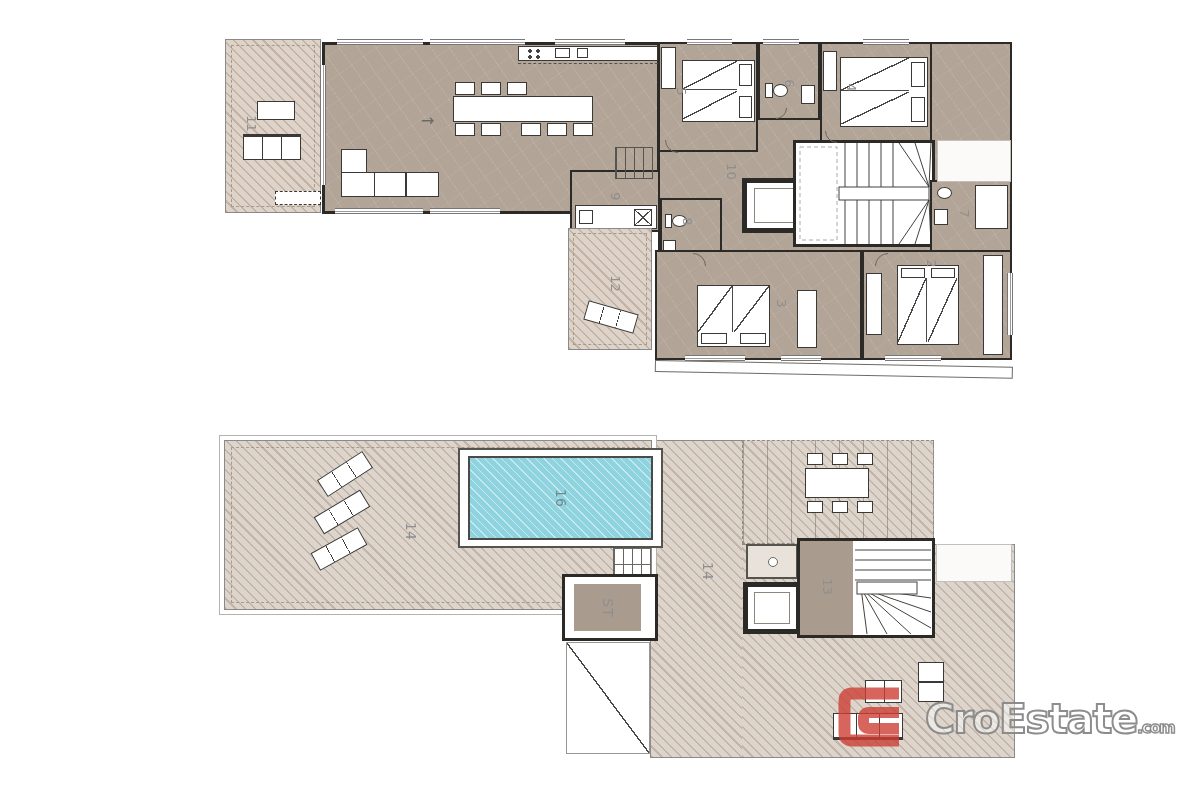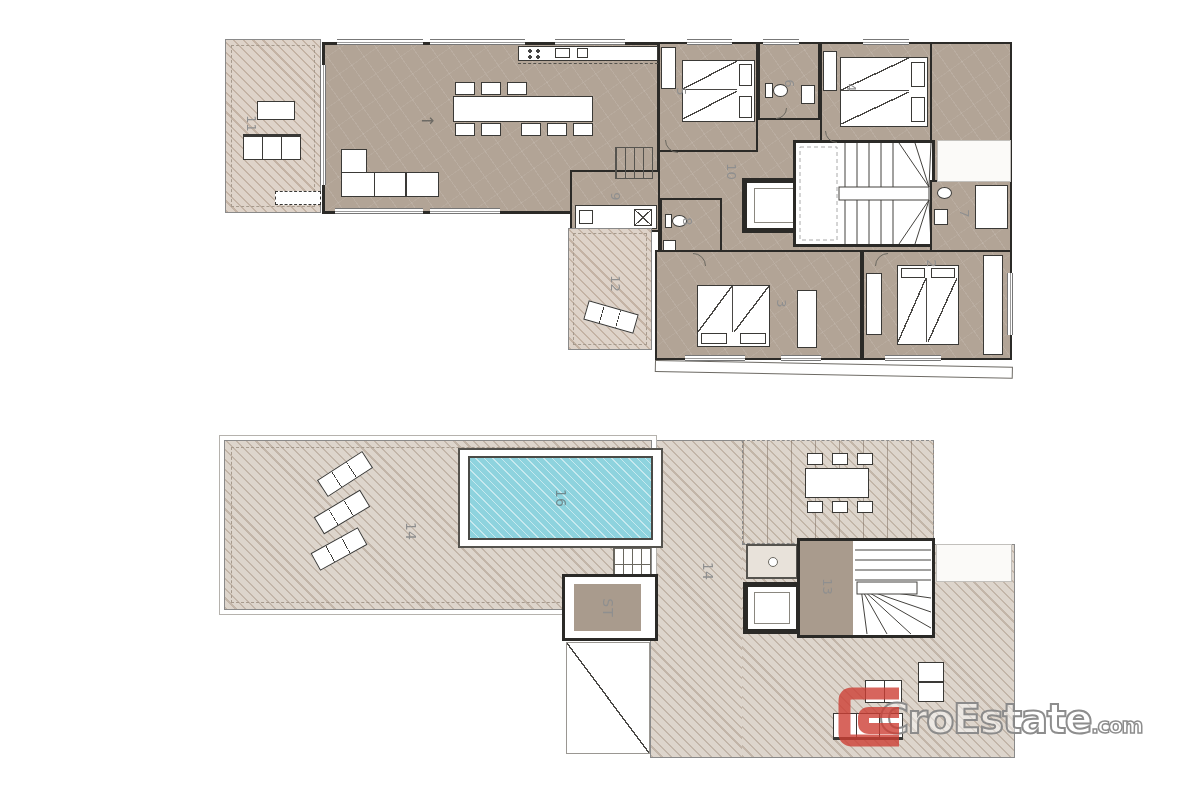--- a/index.html
+++ b/index.html
@@ -301,17 +301,17 @@
   <div class="rlabel" style="left:477px;top:128px;font-size:14px;">14</div>
 </div>
 
 <div class="abs" style="left:835px;top:686px;width:365px;height:66px;display:flex;align-items:center;">
   <div class="abs" style="left:2px;top:0;width:66px;height:62px;">
     <svg width="66" height="62" viewBox="0 0 66 62">
       <path d="M62 7.5 H15 Q7.5 7.5 7.5 15 V47 Q7.5 54.5 15 54.5 H62" fill="none" stroke="rgba(205,63,52,0.8)" stroke-width="12"></path>
       <path d="M62 26.5 H32 Q26.5 26.5 26.5 32 V37 Q26.5 42.5 32 42.5 H62" fill="none" stroke="rgba(205,63,52,0.8)" stroke-width="11"></path>
     </svg>
   </div>
-  <div style="margin-left:44px;display:flex;align-items:baseline;">
+  <div style="margin-left:90px;display:flex;align-items:baseline;">
     <span class="outline-text" style="font-size:41px;">CroEstate</span>
-    <span class="outline-text" style="font-size:21px;-webkit-text-stroke-width:1.5px;">.com</span>
+    <span class="outline-text" style="font-size:16px;-webkit-text-stroke-width:1.5px;">.com</span>
   </div>
 </div>
 
 </body></html>

